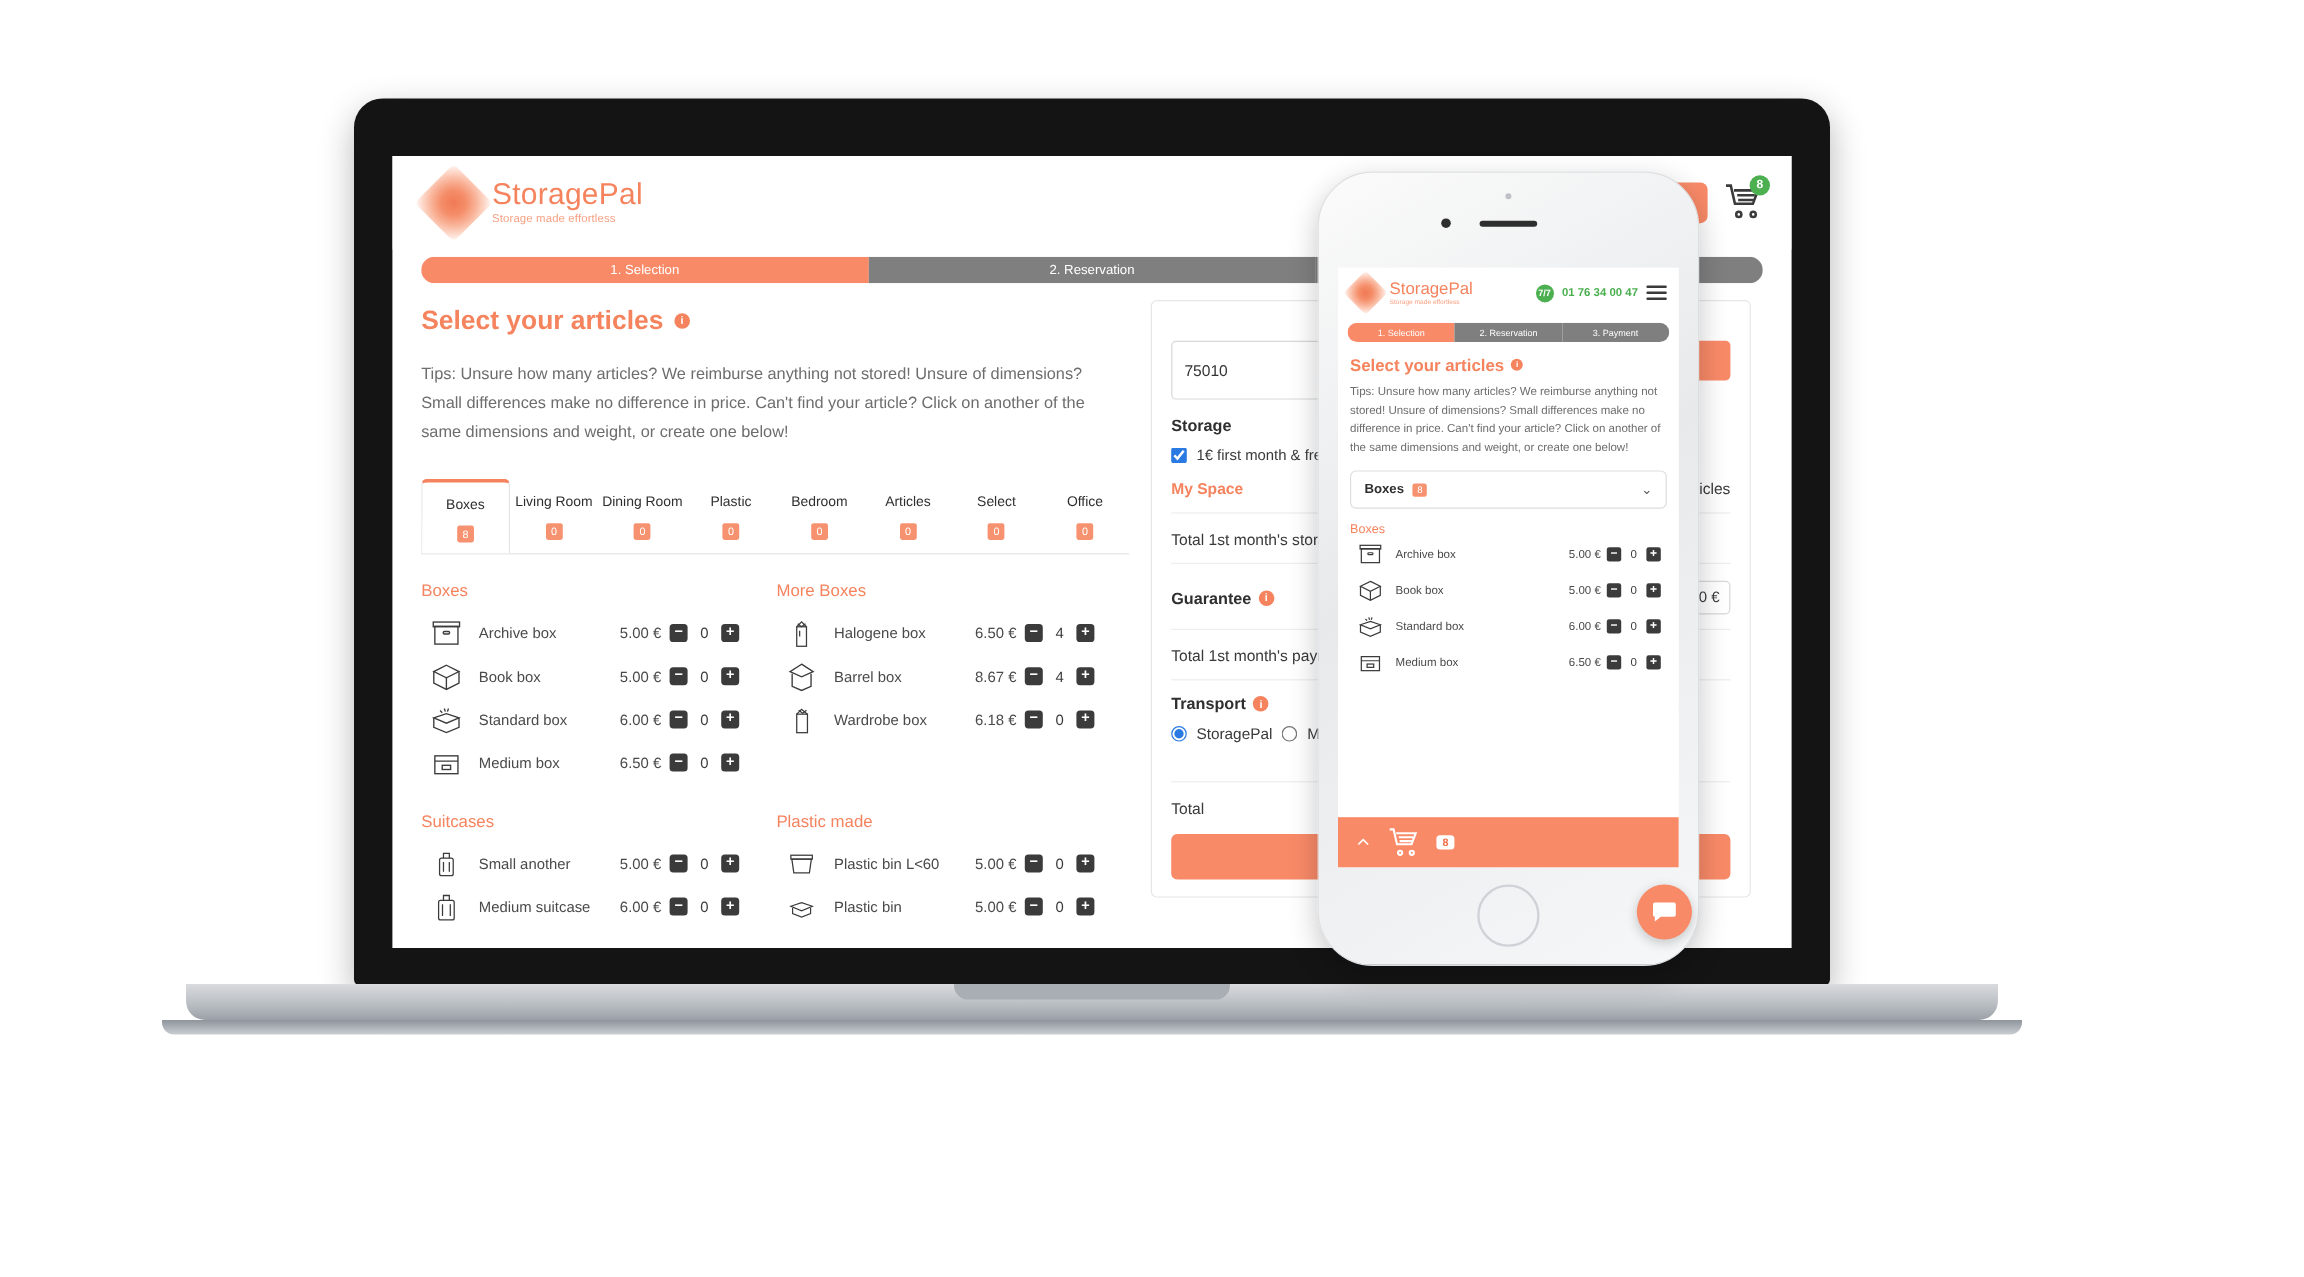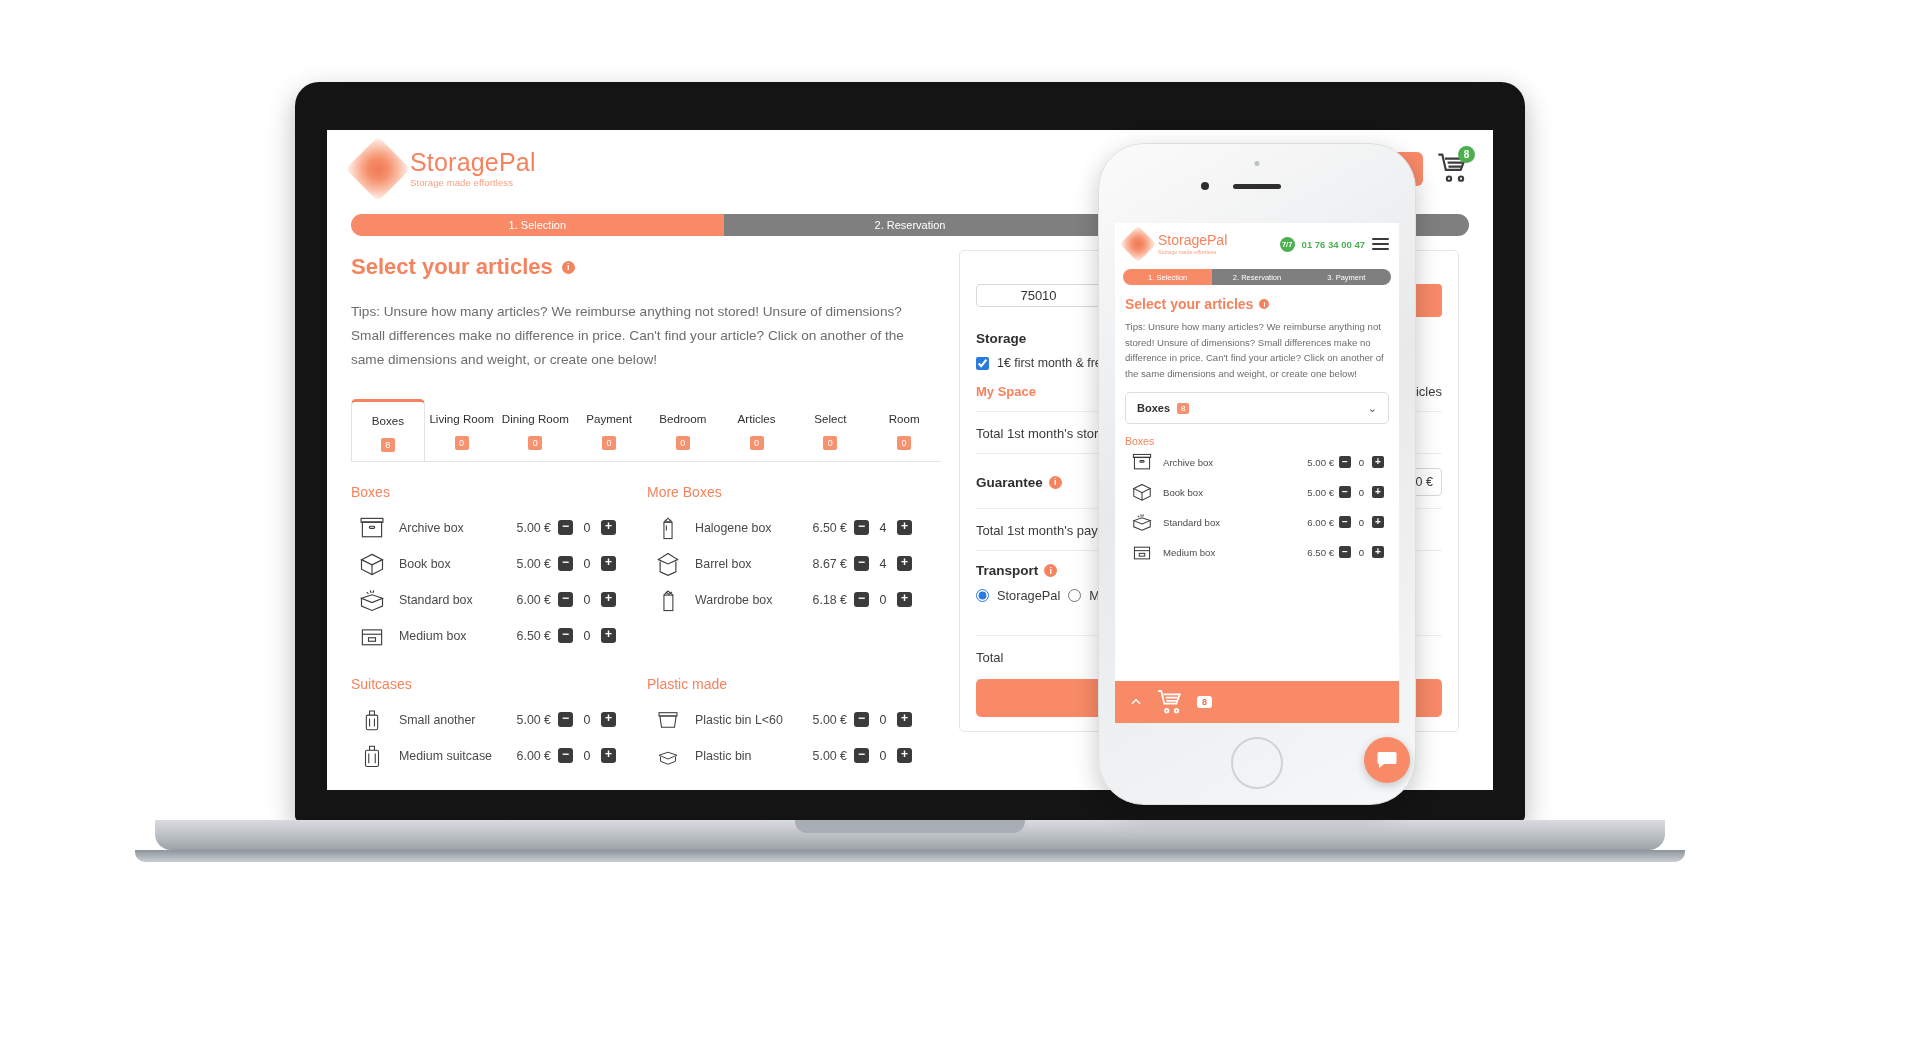--- a/index.html
+++ b/index.html
@@ -107,22 +107,22 @@
     font-size: 12px; line-height: 13px; text-align: center; cursor: pointer; margin: 0 7px;
     font-weight: bold;
   }
   .qtyval { width: 14px; text-align: center; font-size: 12.4px; color: #3b3b3b; }
 
   
   .panel { border: 1px solid #e6e6e6; border-radius: 5px; padding: 12px 16px 14px; background: #fff; }
   .panel-note { color: #4caf50; font-size: 11.4px; text-align: center; }
   .zip-row { display: flex; gap: 10px; margin-top: 9px; }
   .zip-input {
-    width: 125px; height: 23px; border: 1px solid #d8d8d8; border-radius: 4px;
-    padding: 0 10px; font-size: 13px; color: #333; font-family: "Liberation Sans", sans-serif; text-align: center;
+    width: 125px; height: 49px; border: 1px solid #d8d8d8; border-radius: 4px;
+    padding: 0 10px; font-size: 13px; color: #333; font-family: "Liberation Sans", sans-serif;
   }
   .zip-btn { flex: 1; height: 33px; background: #f98a68; border: none; border-radius: 4px; color: #fff; font-size: 12px; cursor: pointer; }
   .sec-title { font-size: 13.5px; font-weight: bold; color: #2f2f2f; margin-top: 14px; }
   .chk-row { display: flex; align-items: center; gap: 8px; margin-top: 10px; font-size: 12.4px; color: #3a3a3a; }
   .chk { width: 13px; height: 13px; accent-color: #2a7ae2; }
   .row-line { display: flex; align-items: center; margin-top: 14px; font-size: 13px; color: #3a3a3a; }
   .row-line .lbl { flex: 1; }
   .row-line .val { color: #3a3a3a; }
   .row-orange .lbl { color: #f5835e; font-weight: bold; }
   .hr { border-top: 1px solid #ededed; margin-top: 12px; }
@@ -265,37 +265,37 @@
               </div>
               <div class="tab">
                 <span class="tab-label">Living Room</span>
                 <span class="tab-count">0</span>
               </div>
               <div class="tab">
                 <span class="tab-label">Dining Room</span>
                 <span class="tab-count">0</span>
               </div>
               <div class="tab">
-                <span class="tab-label">Payment</span>
+                <span class="tab-label">Plastic</span>
                 <span class="tab-count">0</span>
               </div>
               <div class="tab">
                 <span class="tab-label">Bedroom</span>
                 <span class="tab-count">0</span>
               </div>
               <div class="tab">
                 <span class="tab-label">Articles</span>
                 <span class="tab-count">0</span>
               </div>
               <div class="tab">
                 <span class="tab-label">Select</span>
                 <span class="tab-count">0</span>
               </div>
               <div class="tab">
-                <span class="tab-label">Room</span>
+                <span class="tab-label">Office</span>
                 <span class="tab-count">0</span>
               </div>
             </div>
 
             <div class="lists">
 
               <div class="list-col">
                 <div class="list-head">Boxes</div>
 
                 <div class="prod">

